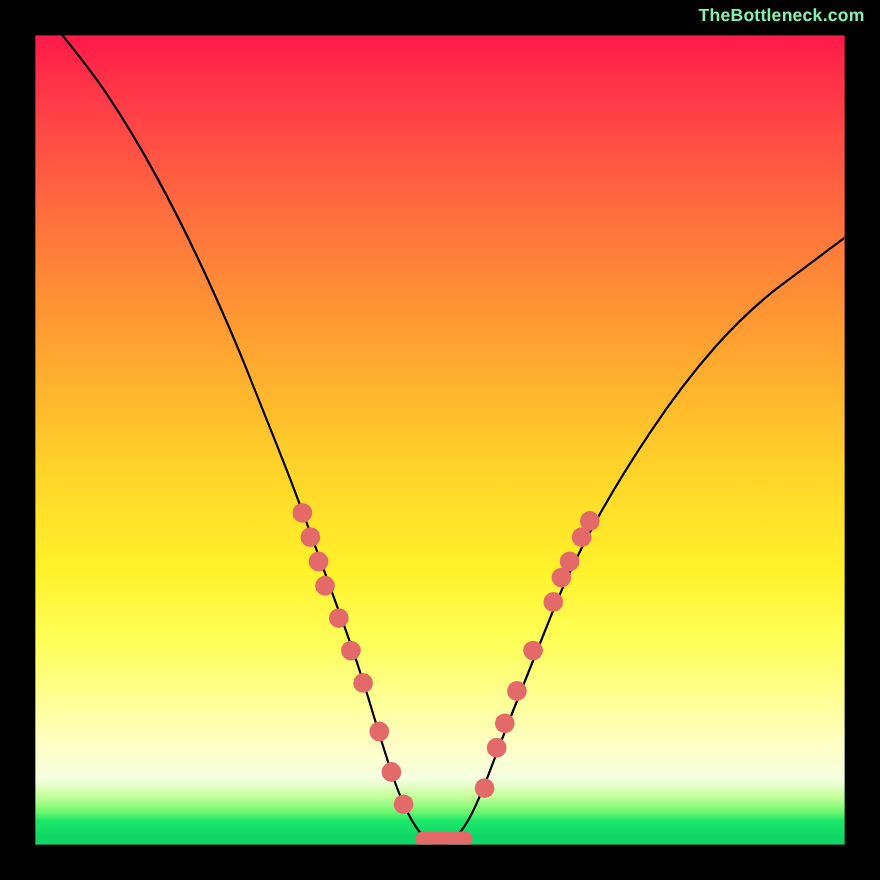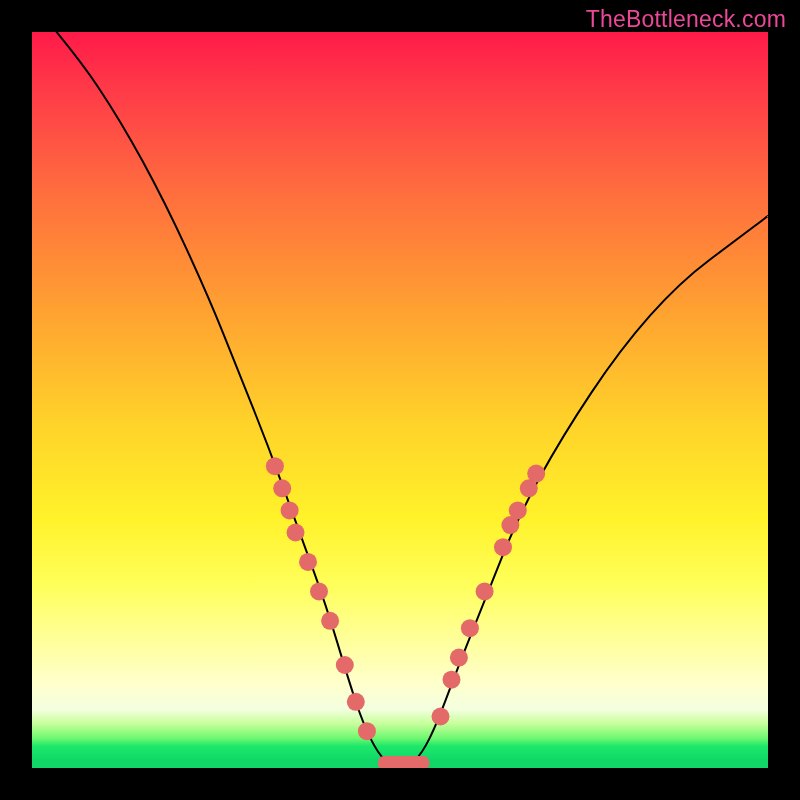--- a/index.html
+++ b/index.html
@@ -48,24 +48,24 @@
       #6cf76f 96%,
       #1ee86a 97%,
       #0fd766 99%,
       #12d668 100%
     );
   }
   .attribution {
     position: absolute;
     top: 6px;
     right: 14px;
-    color: #ec4899;
-    font-size: 23px;
+    color: #86efac;
+    font-size: 16px;
     letter-spacing: 0.2px;
-    font-weight: 400;
+    font-weight: 700;
     user-select: none;
   }
   svg.curve-layer {
     position: absolute;
     left: 0;
     top: 0;
     width: 100%;
     height: 100%;
   }
   .curve {

